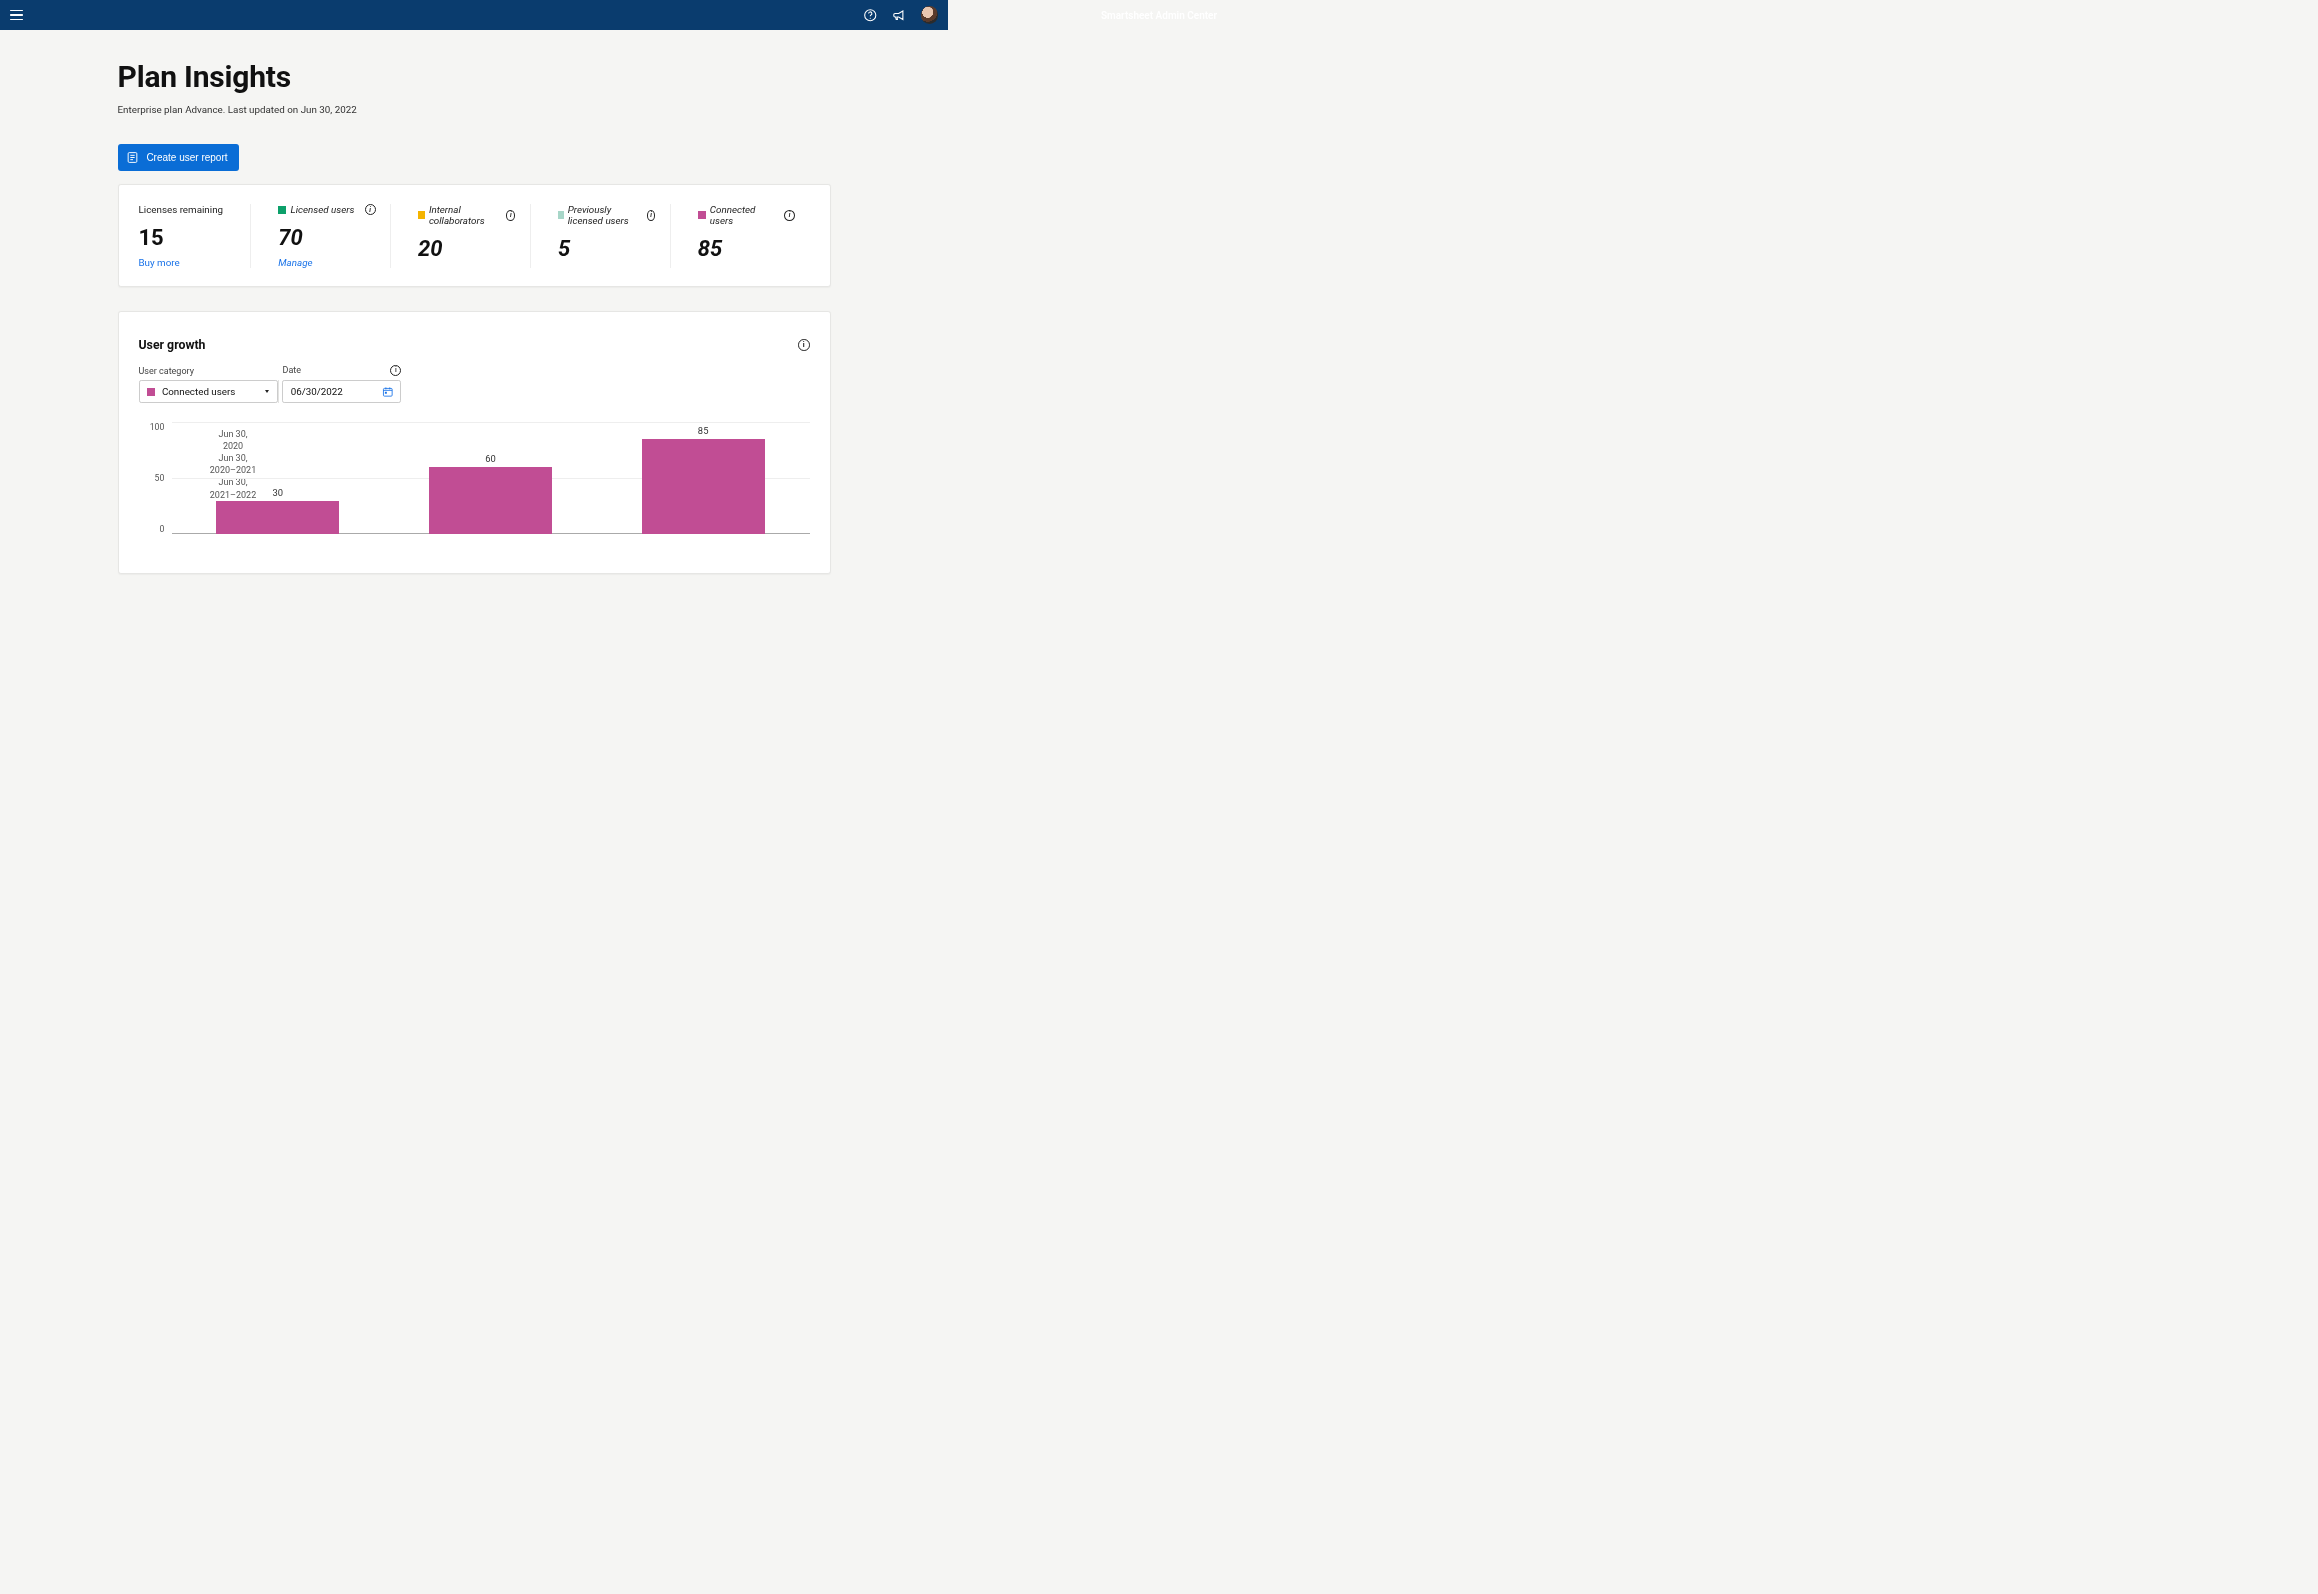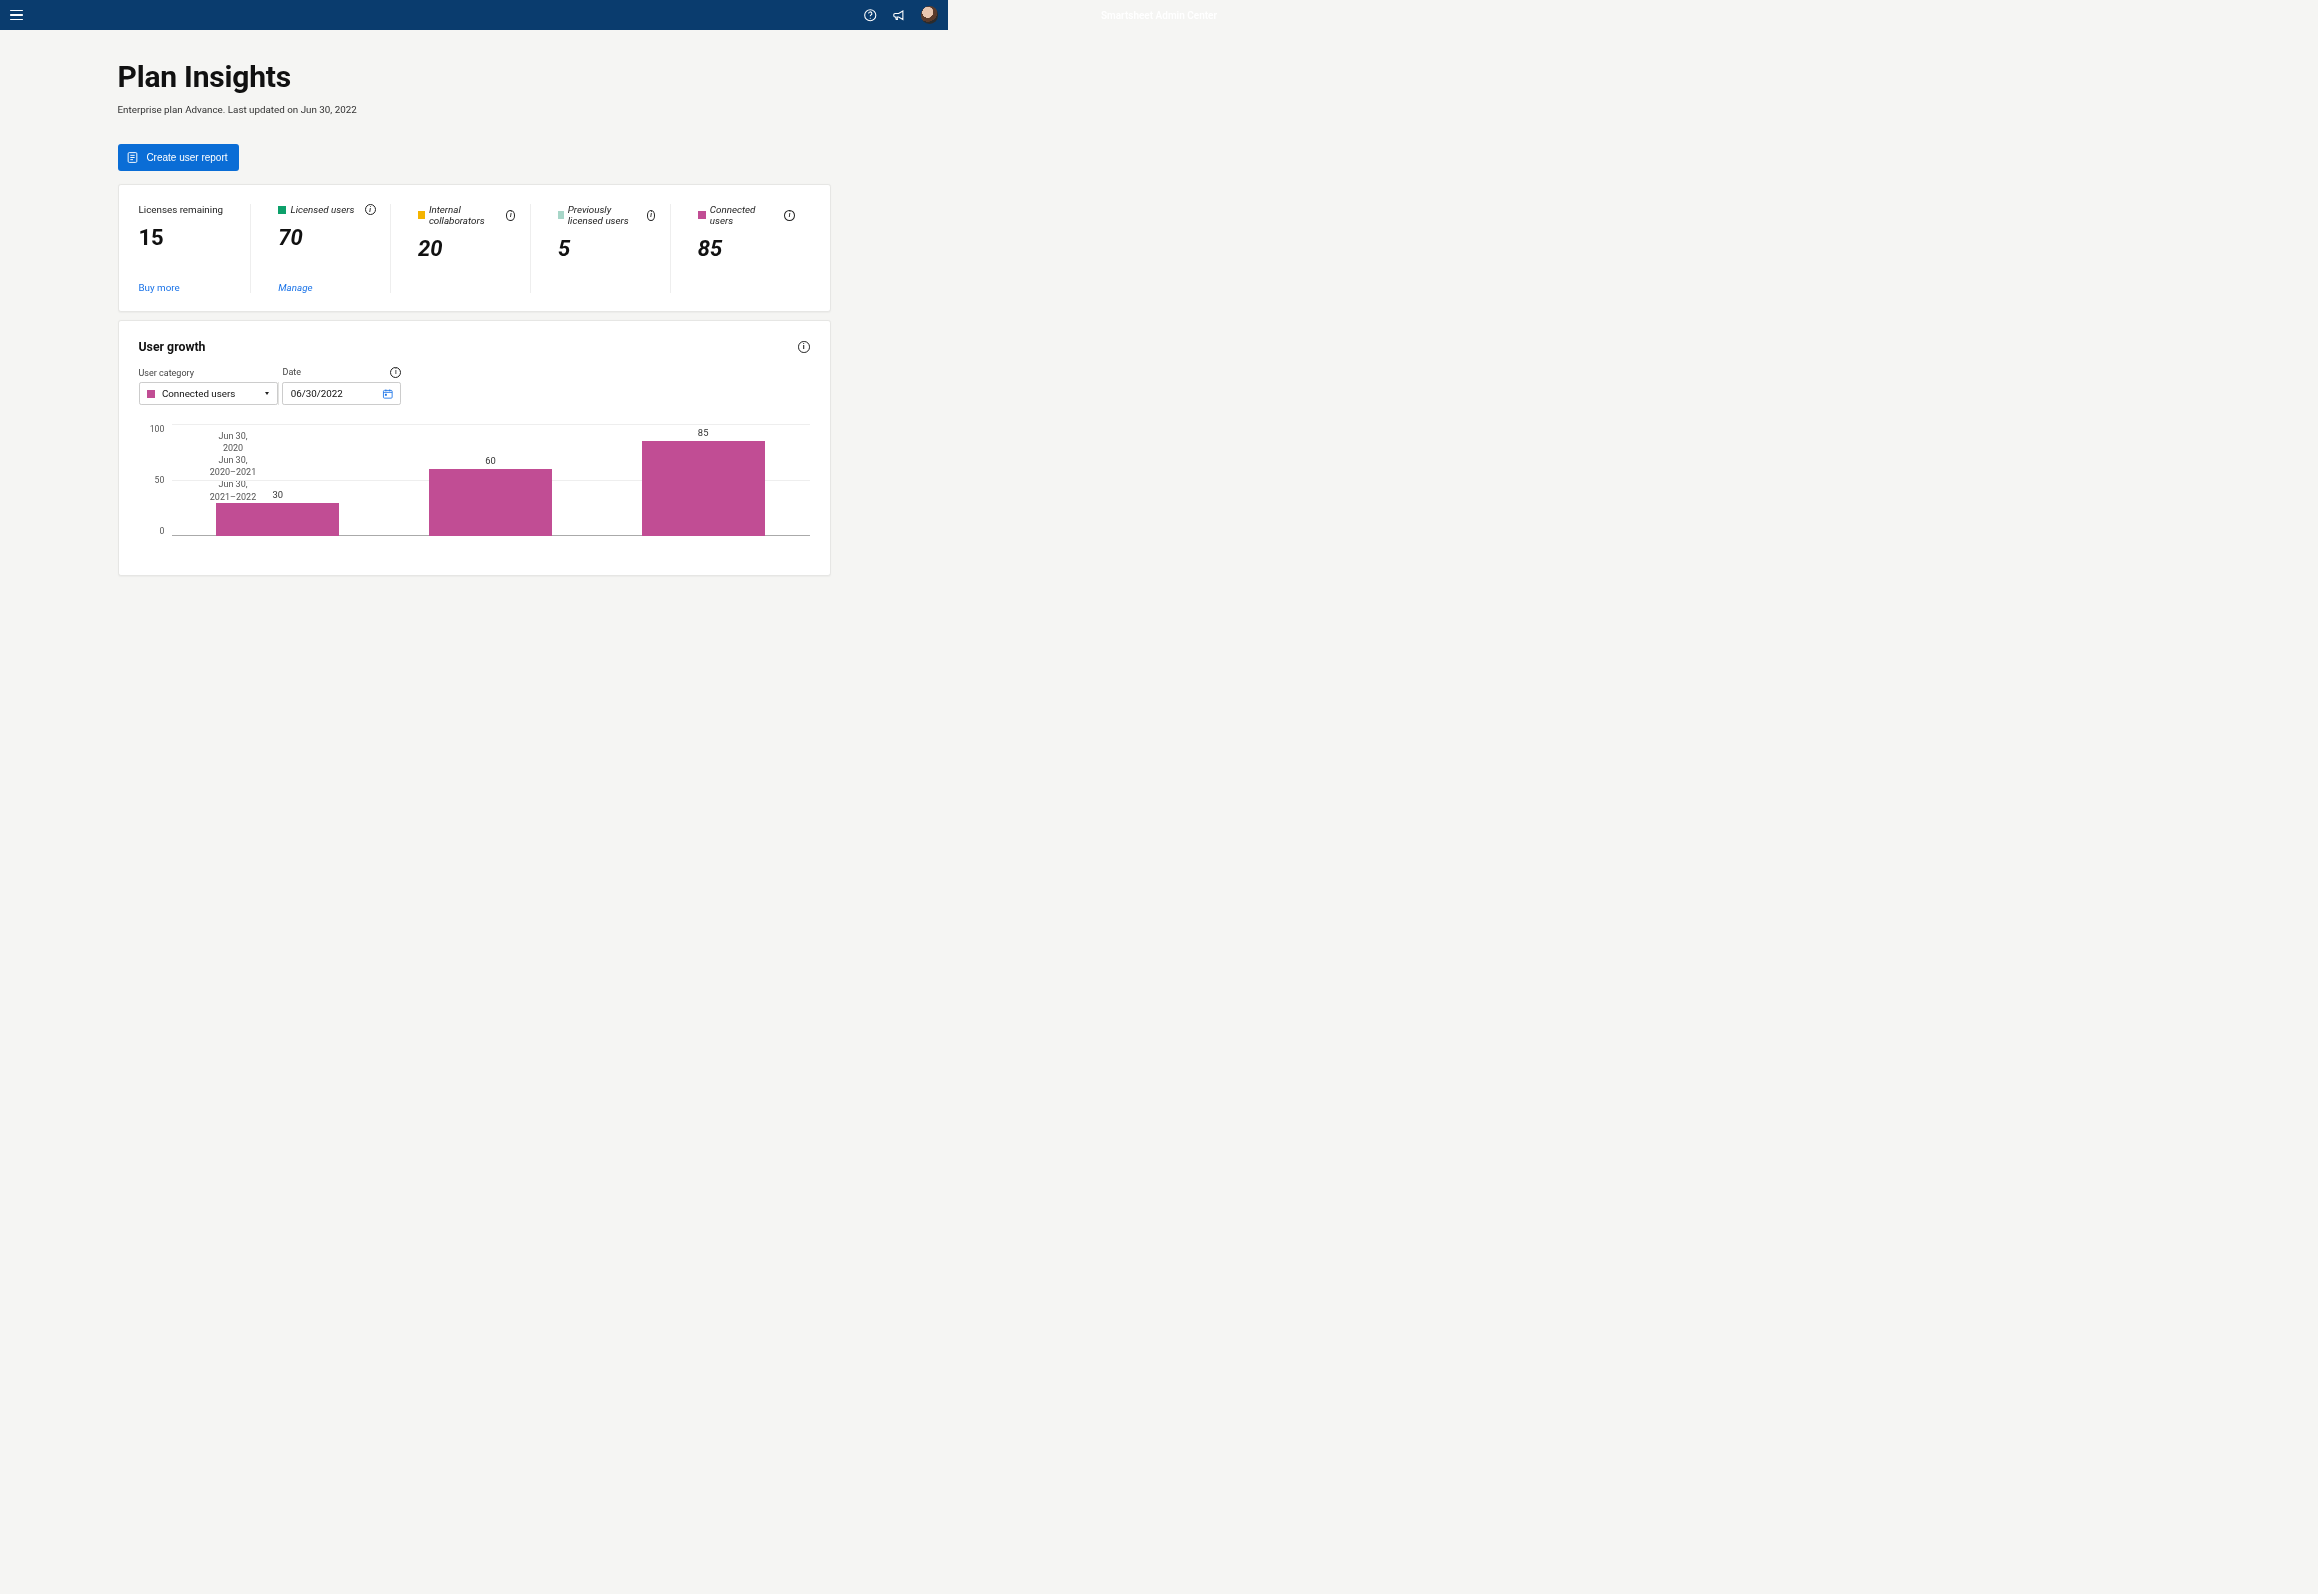--- a/index.html
+++ b/index.html
@@ -90,29 +90,29 @@
     padding-right: 14.5px;
   }
   .stat + .stat {
     border-left: 0.7px solid #eee;
     padding-left: 27px;
     font-style: italic;
   }
   .stat-label-row { display:flex; align-items:center; gap:4.3px; margin-bottom:10px; font-size:9.8px; color:#222; }
   .swatch { width:8px; height:8px; display:inline-block; }
   .stat-value { font-size: 22px; font-weight: 700; }
-  .stat-action { margin-top: 32px; font-size: 9.8px; color:#1a73e8; cursor:pointer;}
+  .stat-action { margin-top: 7px; font-size: 9.8px; color:#1a73e8; cursor:pointer;}
   .info-icon {
     width:11.6px; height:11.6px; display:inline-flex; align-items:center; justify-content:center;
     border:1px solid #222; border-radius:50%; font-size:7.2px; font-weight:700; cursor:pointer;
     margin-left:auto;
   }
   .info-icon.sm { width:11px; height:11px; font-size:6.5px;}
   
-  .growth-card { margin-top: 8px; padding: 19px 20px 16px; }
+  .growth-card { margin-top: 24px; padding: 26px 20px 16px; }
   .growth-head { display:flex; align-items:center; gap:7.2px; margin-bottom:13px; }
   .growth-head h3 { font-size:12.3px; font-weight:700; }
   .controls-row { display:flex; align-items:flex-end; gap:0; margin-bottom:19px; }
   .control-group label { font-size:9px; color:#444; display:flex; align-items:center; gap:4.3px; margin-bottom:4.3px;}
   .control-divider { width:0.7px; height:23px; background:#e3e3e1; margin:0 4.3px 0 0;}
   .select-box, .date-box {
     border:0.7px solid #ccc; border-radius:2.2px; height:23px; background:#fff;
     display:flex; align-items:center; padding:0 7.2px; font-size:9.8px; gap:7.2px; cursor:pointer;
   }
   .select-box { width:139px; justify-content:space-between;}

